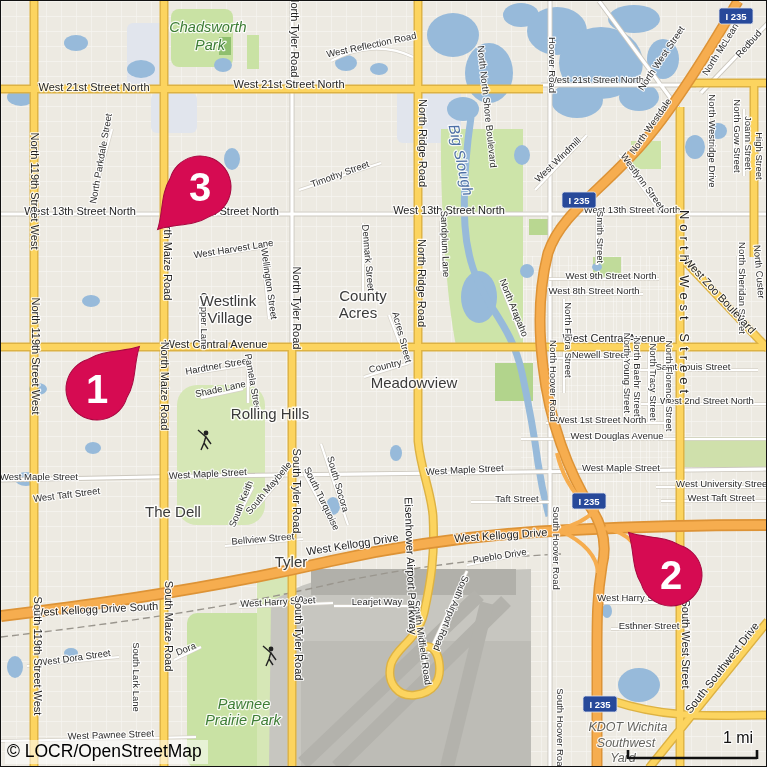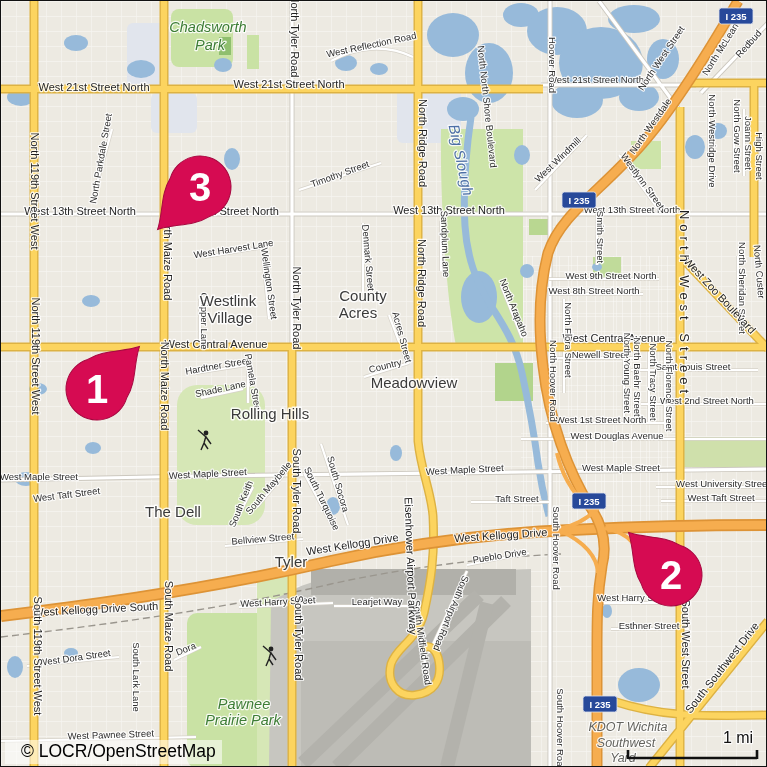--- a/index.html
+++ b/index.html
@@ -17,21 +17,21 @@
   text.rd {font-size:11px;fill:#1f1f1f;}
   text.rdl{font-size:13px;fill:#1f1f1f;letter-spacing:5px;}
   text.ar {font-size:15px;fill:#3a3a3a;stroke-width:2.8px;}
   text.pk {font-size:14.5px;font-style:italic;fill:#3d7d35;}
   text.wt {font-size:15px;font-style:italic;fill:#4c6fa5;}
   text.ind{font-size:12.5px;font-style:italic;fill:#63635e;}
   text.shield-txt{font-size:9.5px;font-weight:bold;fill:#fff;text-anchor:middle;}
   text.marker-num{font-size:40px;font-weight:bold;fill:#fff;text-anchor:middle;stroke:none;}
   text.scale-txt{font-size:16px;fill:#111;text-anchor:middle;}
   #attribution{
-    position:absolute;left:4px;bottom:2px;padding:1px 6px 2px 16px;
+    position:absolute;left:4px;bottom:2px;padding:1px 6px 2px 2px;
     background:rgba(255,255,255,.55);color:#000;font-size:17.5px;
     font-family:"Liberation Sans",sans-serif;
   }
 </style>
 </head>
 <body>
 
 <div id="map-frame">
 <svg id="map-svg" width="767" height="767" viewBox="0 0 767 767">
   <defs>

